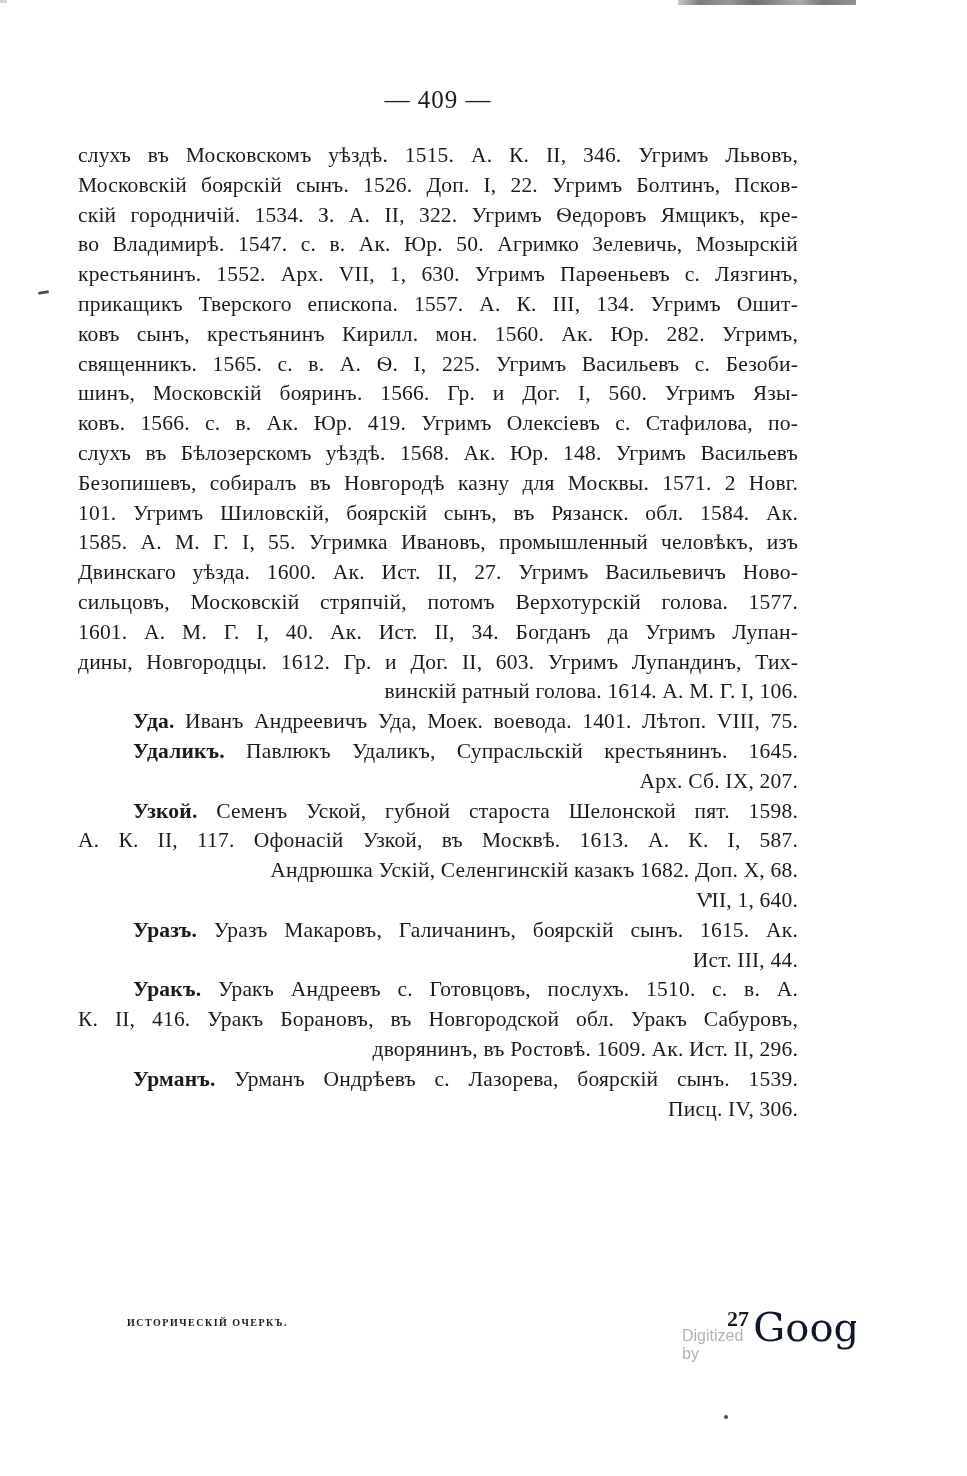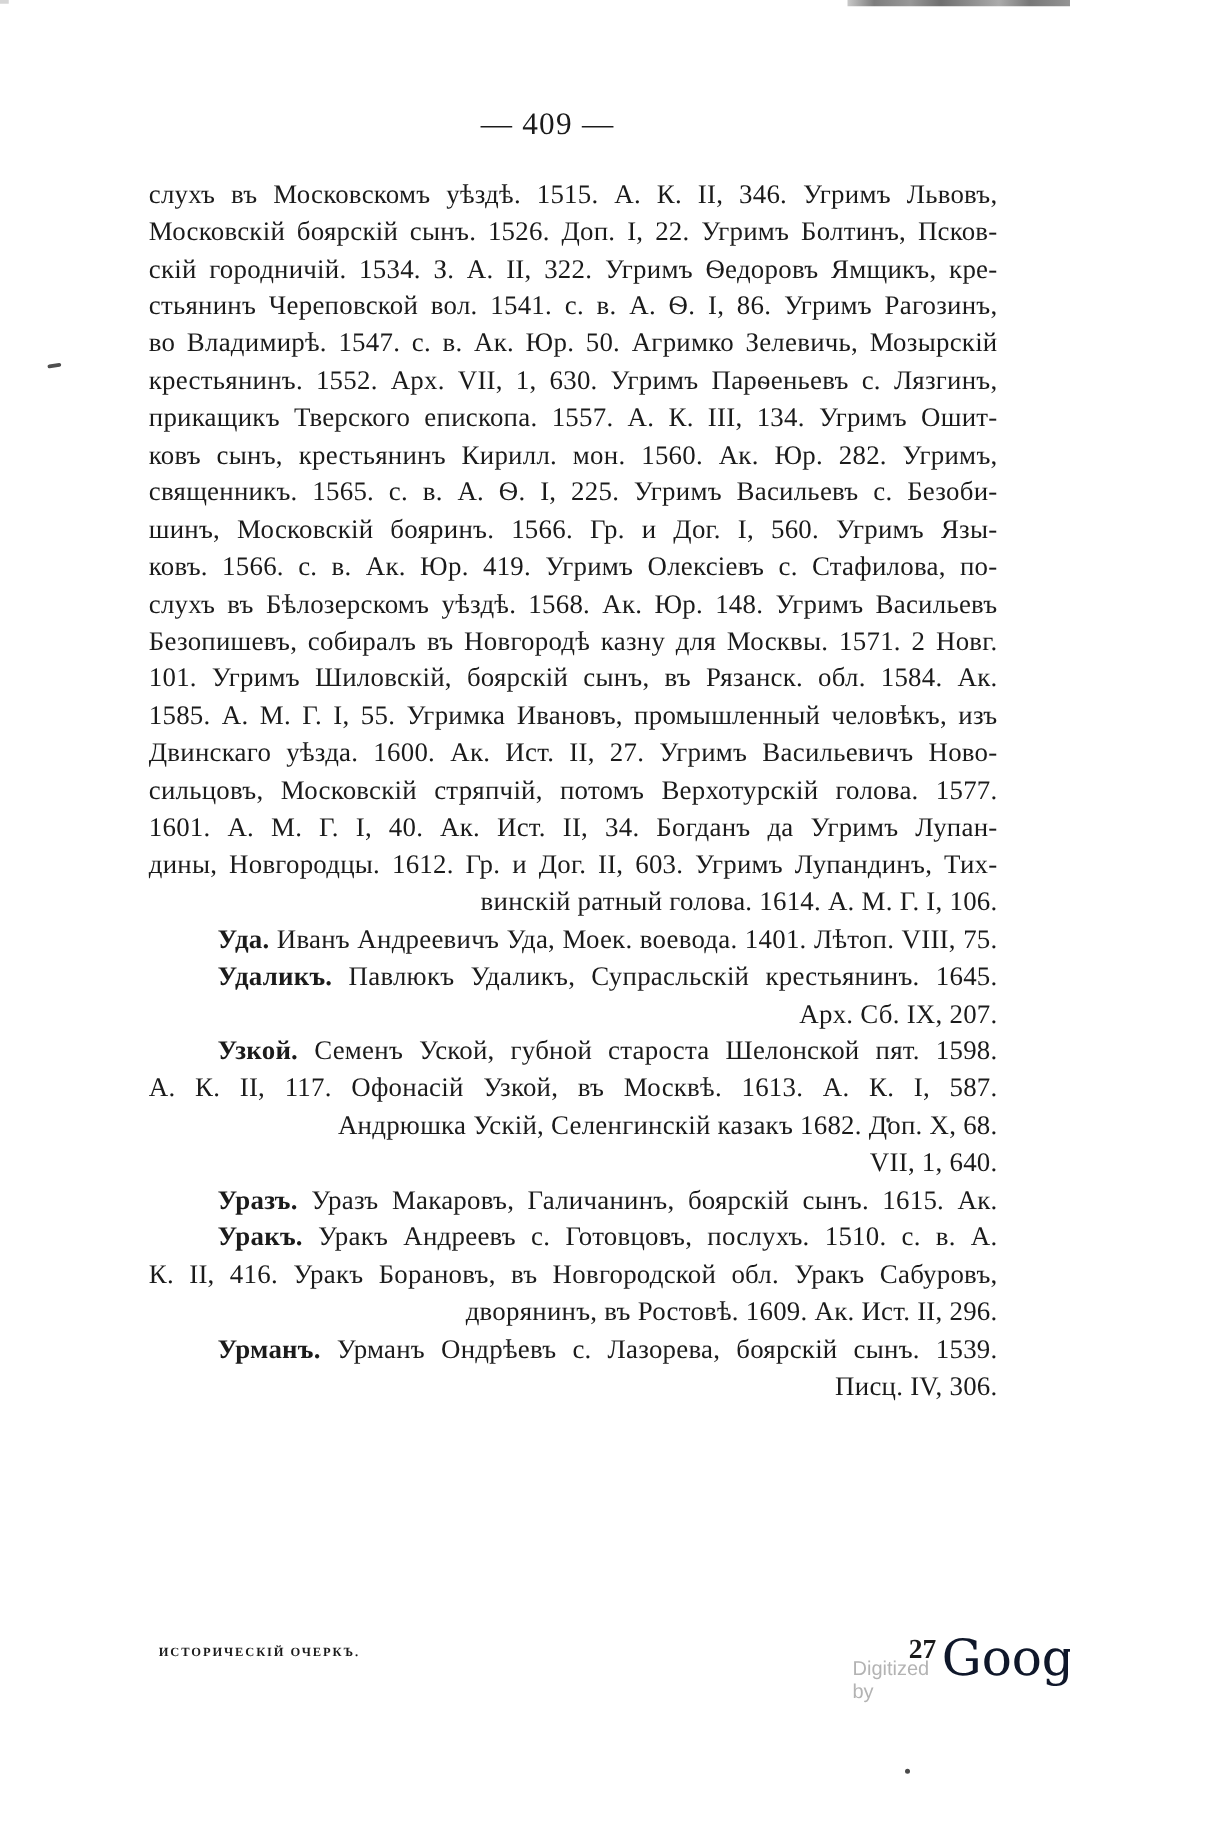--- a/index.html
+++ b/index.html
@@ -29,21 +29,21 @@
     position:absolute;left:78px;top:86px;width:720px;
     text-align:center;font-size:25px;letter-spacing:1px;
   }
 
   
   .textblock{
     position:absolute;left:78px;top:141px;width:720px;
     font-size:21.5px;line-height:29.8px;letter-spacing:0.2px;
   }
   .line{text-align:right;min-height:29.8px;}
-  .line.just{text-align:justify;text-align-last:justify;margin-left:41px;}
+  .line.just{text-align:justify;text-align-last:justify;}
   .line.indent{text-indent:55px;}
   .headword{font-weight:bold;}
 
   
   .footer-title{
     position:absolute;left:127px;top:1317px;
     font-size:10px;font-weight:bold;letter-spacing:1.5px;
   }
   .footer-sig{
     position:absolute;left:727px;top:1306px;
@@ -75,21 +75,20 @@
   <div class="dot-a"></div>
   <div class="dot-b"></div>
 
   <div class="header">— 409 —</div>
 
   <div class="textblock">
       <div class="entry">
         <div class="line just">слухъ въ Московскомъ уѣздѣ. 1515. А. К. II, 346. Угримъ Львовъ,</div>
         <div class="line just">Московскій боярскій сынъ. 1526. Доп. I, 22. Угримъ Болтинъ, Псков-</div>
         <div class="line just">скій городничій. 1534. З. А. II, 322. Угримъ Ѳедоровъ Ямщикъ, кре-</div>
-        <div class="line just">стьянинъ Череповской вол. 1541. с. в. А. Ѳ. I, 86. Угримъ Рагозинъ,</div>
         <div class="line just">во Владимирѣ. 1547. с. в. Ак. Юр. 50. Агримко Зелевичь, Мозырскій</div>
         <div class="line just">крестьянинъ. 1552. Арх. VII, 1, 630. Угримъ Парѳеньевъ с. Лязгинъ,</div>
         <div class="line just">прикащикъ Тверского епископа. 1557. А. К. III, 134. Угримъ Ошит-</div>
         <div class="line just">ковъ сынъ, крестьянинъ Кирилл. мон. 1560. Ак. Юр. 282. Угримъ,</div>
         <div class="line just">священникъ. 1565. с. в. А. Ѳ. I, 225. Угримъ Васильевъ с. Безоби-</div>
         <div class="line just">шинъ, Московскій бояринъ. 1566. Гр. и Дог. I, 560. Угримъ Язы-</div>
         <div class="line just">ковъ. 1566. с. в. Ак. Юр. 419. Угримъ Олексіевъ с. Стафилова, по-</div>
         <div class="line just">слухъ въ Бѣлозерскомъ уѣздѣ. 1568. Ак. Юр. 148. Угримъ Васильевъ</div>
         <div class="line just">Безопишевъ, собиралъ въ Новгородѣ казну для Москвы. 1571. 2 Новг.</div>
         <div class="line just">101. Угримъ Шиловскій, боярскій сынъ, въ Рязанск. обл. 1584. Ак.</div>
@@ -110,20 +109,21 @@
       <div class="entry">
         <div class="line just indent"><b class="headword">Узкой.</b> Семенъ Уской, губной староста Шелонской пят. 1598.</div>
         <div class="line just">А. К. II, 117. Офонасій Узкой, въ Москвѣ. 1613. А. К. I, 587.</div>
         <div class="line">Андрюшка Ускій, Селенгинскій казакъ 1682. Доп. X, 68.</div>
       </div>
       <div class="entry">
         <div class="line">VII, 1, 640.</div>
       </div>
       <div class="entry">
         <div class="line just indent"><b class="headword">Уразъ.</b> Уразъ Макаровъ, Галичанинъ, боярскій сынъ. 1615. Ак.</div>
+        <div class="line">Ист. III, 44.</div>
       </div>
       <div class="entry">
         <div class="line just indent"><b class="headword">Уракъ.</b> Уракъ Андреевъ с. Готовцовъ, послухъ. 1510. с. в. А.</div>
         <div class="line just">К. II, 416. Уракъ Борановъ, въ Новгородской обл. Уракъ Сабуровъ,</div>
         <div class="line">дворянинъ, въ Ростовѣ. 1609. Ак. Ист. II, 296.</div>
       </div>
       <div class="entry">
         <div class="line just indent"><b class="headword">Урманъ.</b> Урманъ Ондрѣевъ с. Лазорева, боярскій сынъ. 1539.</div>
         <div class="line">Писц. IV, 306.</div>
       </div>

